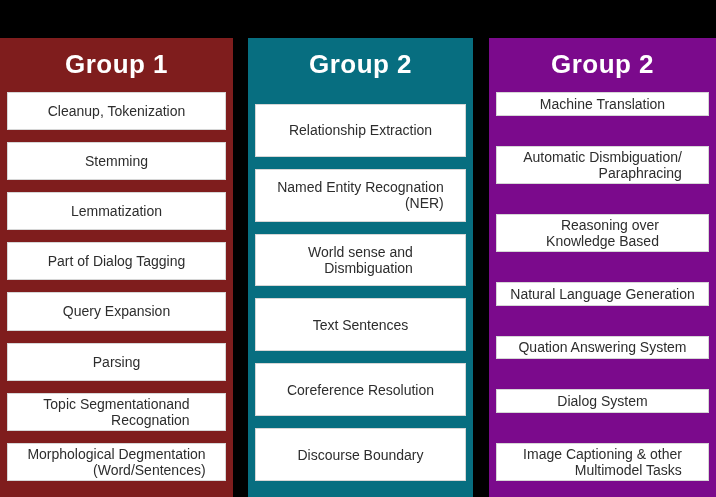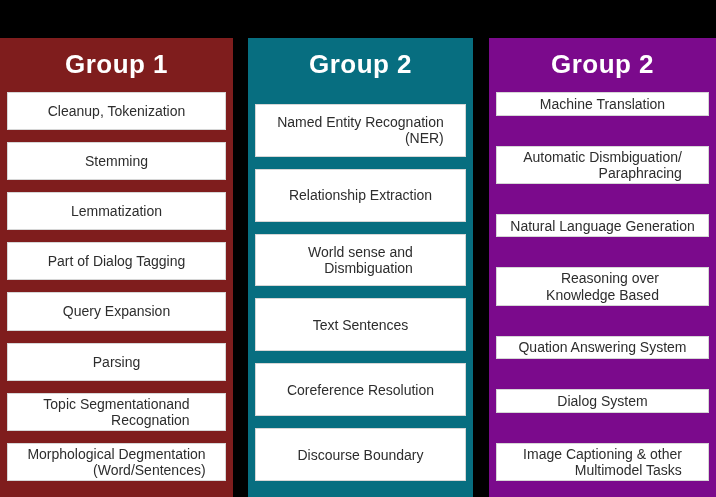--- a/index.html
+++ b/index.html
@@ -81,40 +81,40 @@
       <div class="task-box">Topic Segmentationand
 Recognation</div>
       <div class="task-box">Morphological Degmentation
 (Word/Sentences)</div>
     </div>
   </div>
 
   <div class="col col-2" style="background-color: rgb(7, 110, 128);">
     <div class="col-header">Group 2</div>
     <div class="col-items">
+      <div class="task-box">Relationship Extraction</div>
       <div class="task-box">Named Entity Recognation
 (NER)</div>
-      <div class="task-box">Relationship Extraction</div>
       <div class="task-box">World sense and
 Dismbiguation</div>
       <div class="task-box">Text Sentences</div>
       <div class="task-box">Coreference Resolution</div>
       <div class="task-box">Discourse Boundary</div>
     </div>
   </div>
 
   <div class="col col-3" style="background-color: rgb(123, 10, 140);">
     <div class="col-header">Group 2</div>
     <div class="col-items">
       <div class="task-box">Machine Translation</div>
       <div class="task-box">Automatic Dismbiguation/
 Paraphracing</div>
-      <div class="task-box">Natural Language Generation</div>
       <div class="task-box">Reasoning over
 Knowledge Based</div>
+      <div class="task-box">Natural Language Generation</div>
       <div class="task-box">Quation Answering System</div>
       <div class="task-box">Dialog System</div>
       <div class="task-box">Image Captioning &amp; other
 Multimodel Tasks</div>
     </div>
   </div>
 
 </div>
 
 </body></html>

